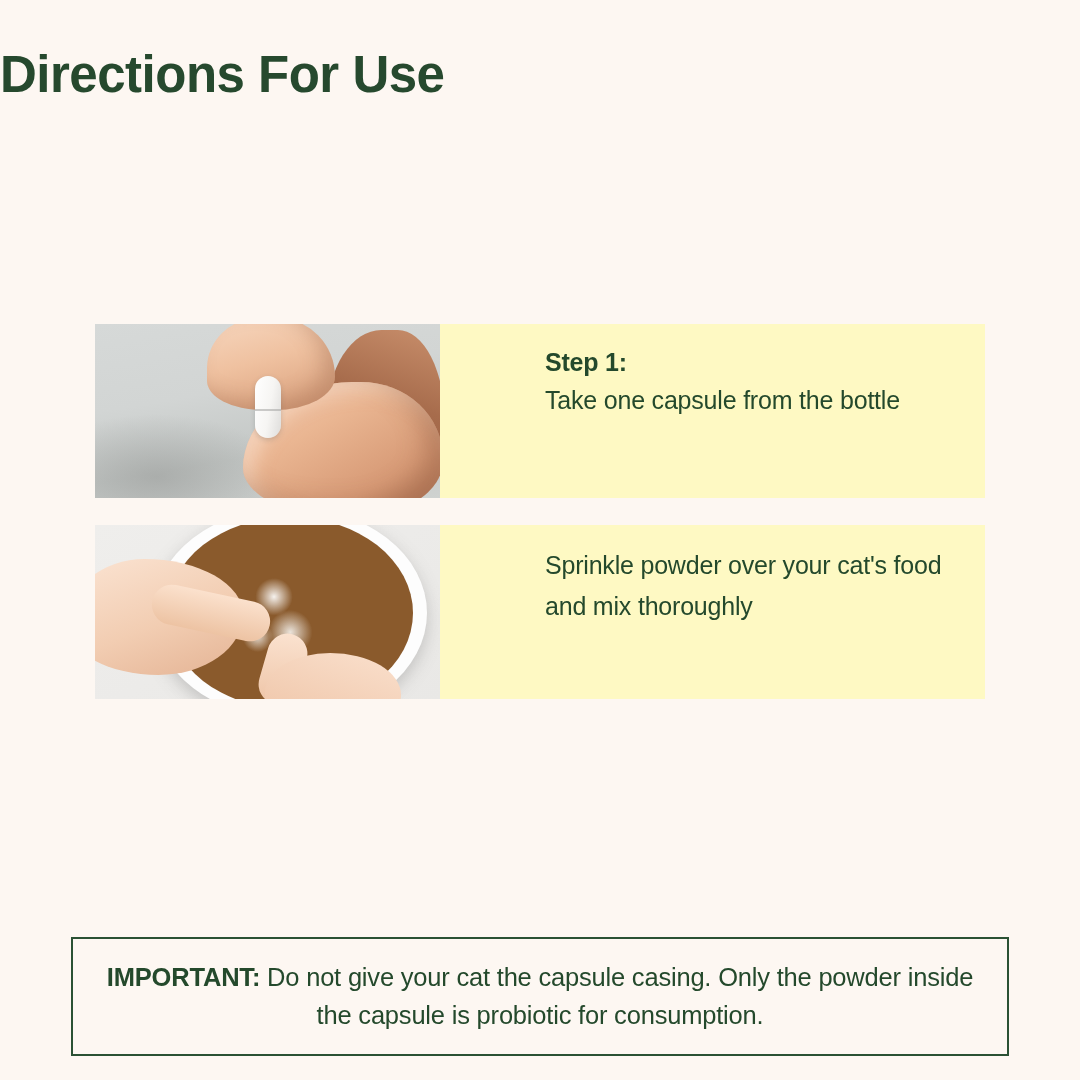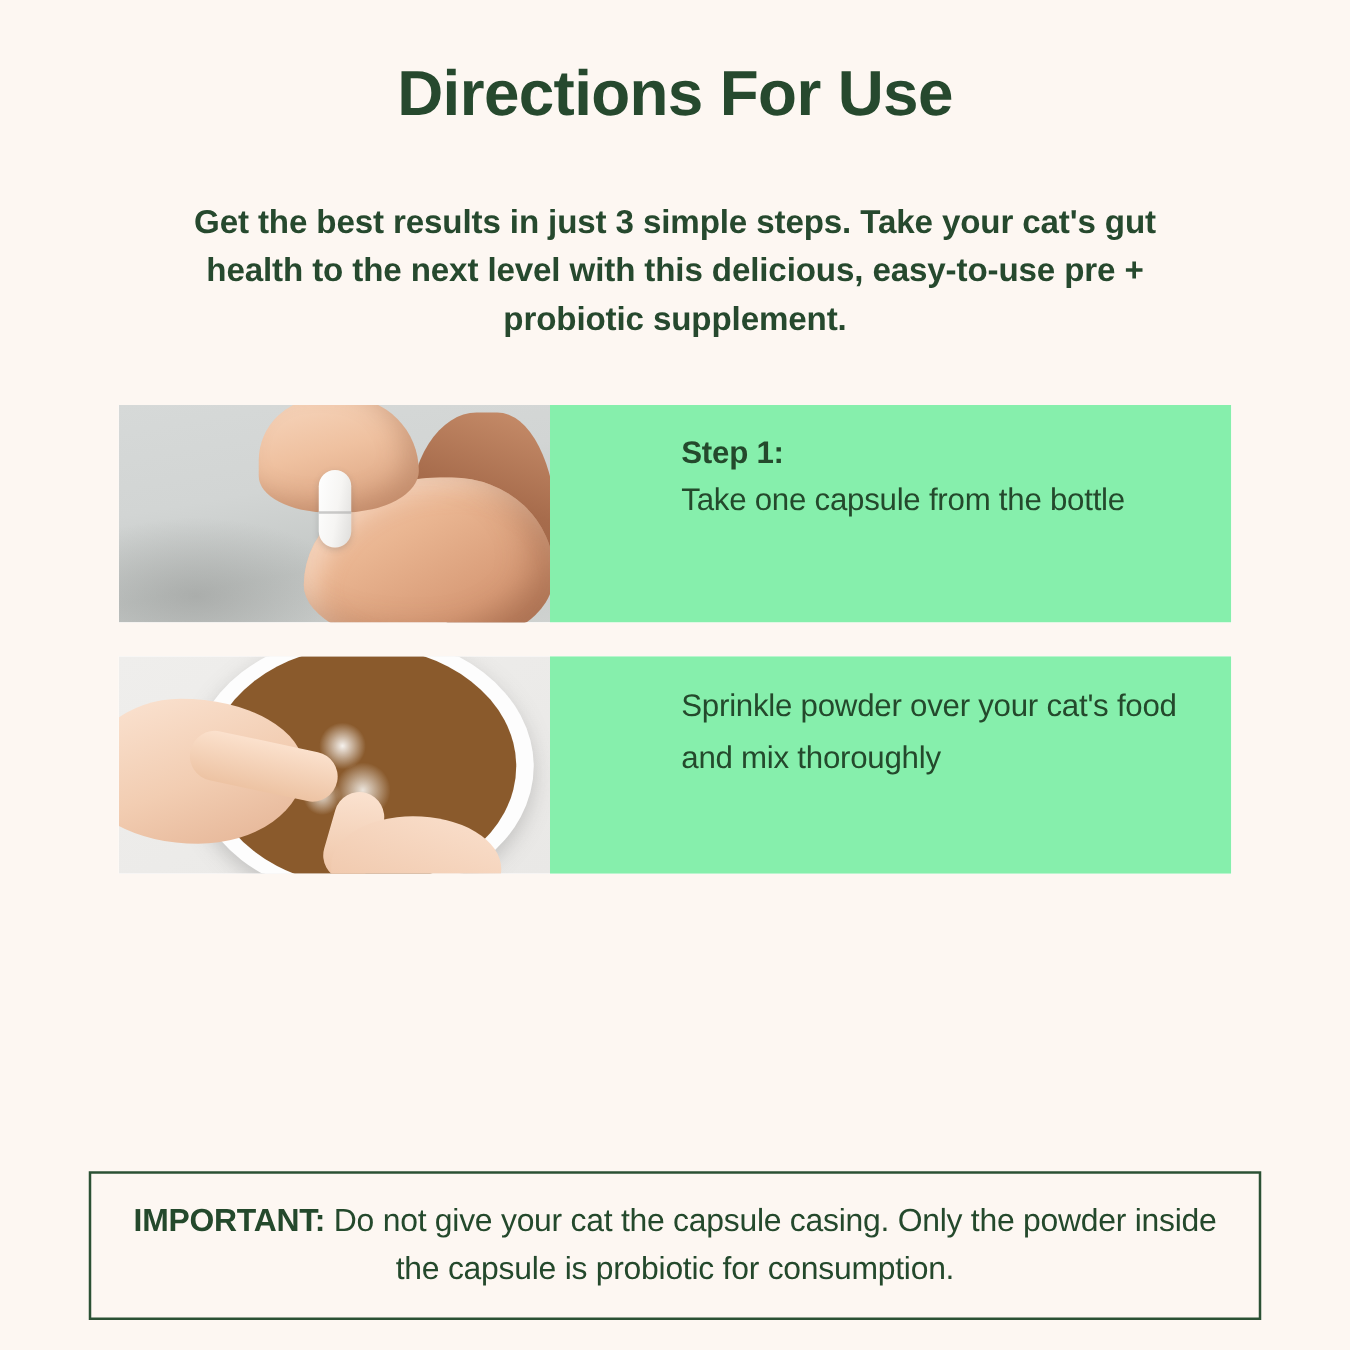--- a/index.html
+++ b/index.html
@@ -19,21 +19,21 @@
     height: 1080px;
     box-sizing: border-box;
   }
 
   
   .title {
     position: absolute;
     top: 46px;
     left: 0;
     width: 1080px;
-    text-align: center;
+    text-align: left;
     font-size: 51px;
     font-weight: bold;
     letter-spacing: -0.5px;
     color: #26492e;
     line-height: 1.15;
   }
   .subtitle {
     position: absolute;
     top: 158px;
     left: 130px;
@@ -64,21 +64,21 @@
   }
   .step-media {
     position: relative;
     width: 345px;
     height: 174px;
     flex: 0 0 345px;
     overflow: hidden;
   }
   .step-body {
     flex: 1 1 auto;
-    background: #86efac;
+    background: #fef9c3;
     padding: 20px 0 0 105px;
     box-sizing: border-box;
   }
   .step-label {
     font-size: 25px;
     font-weight: bold;
     color: #24492c;
     line-height: 1.45;
     letter-spacing: -0.2px;
   }
@@ -310,21 +310,20 @@
     margin-top: 46px;
   }
 </style>
 </head>
 <body>
 
 <div class="page">
 
   <div class="title">Directions For Use</div>
 
-  <div class="subtitle">Get the best results in just 3 simple steps. Take your cat's gut health to the next level with this delicious, easy-to-use pre + probiotic supplement.</div>
 
   <div class="steps">
 
     <div class="step-card">
       <div class="step-media">
         <div class="photo1">
           <div class="p1-knuckle"></div>
           <div class="p1-thumb"></div>
           <div class="p1-index"></div>
           <div class="p1-capsule"></div>

